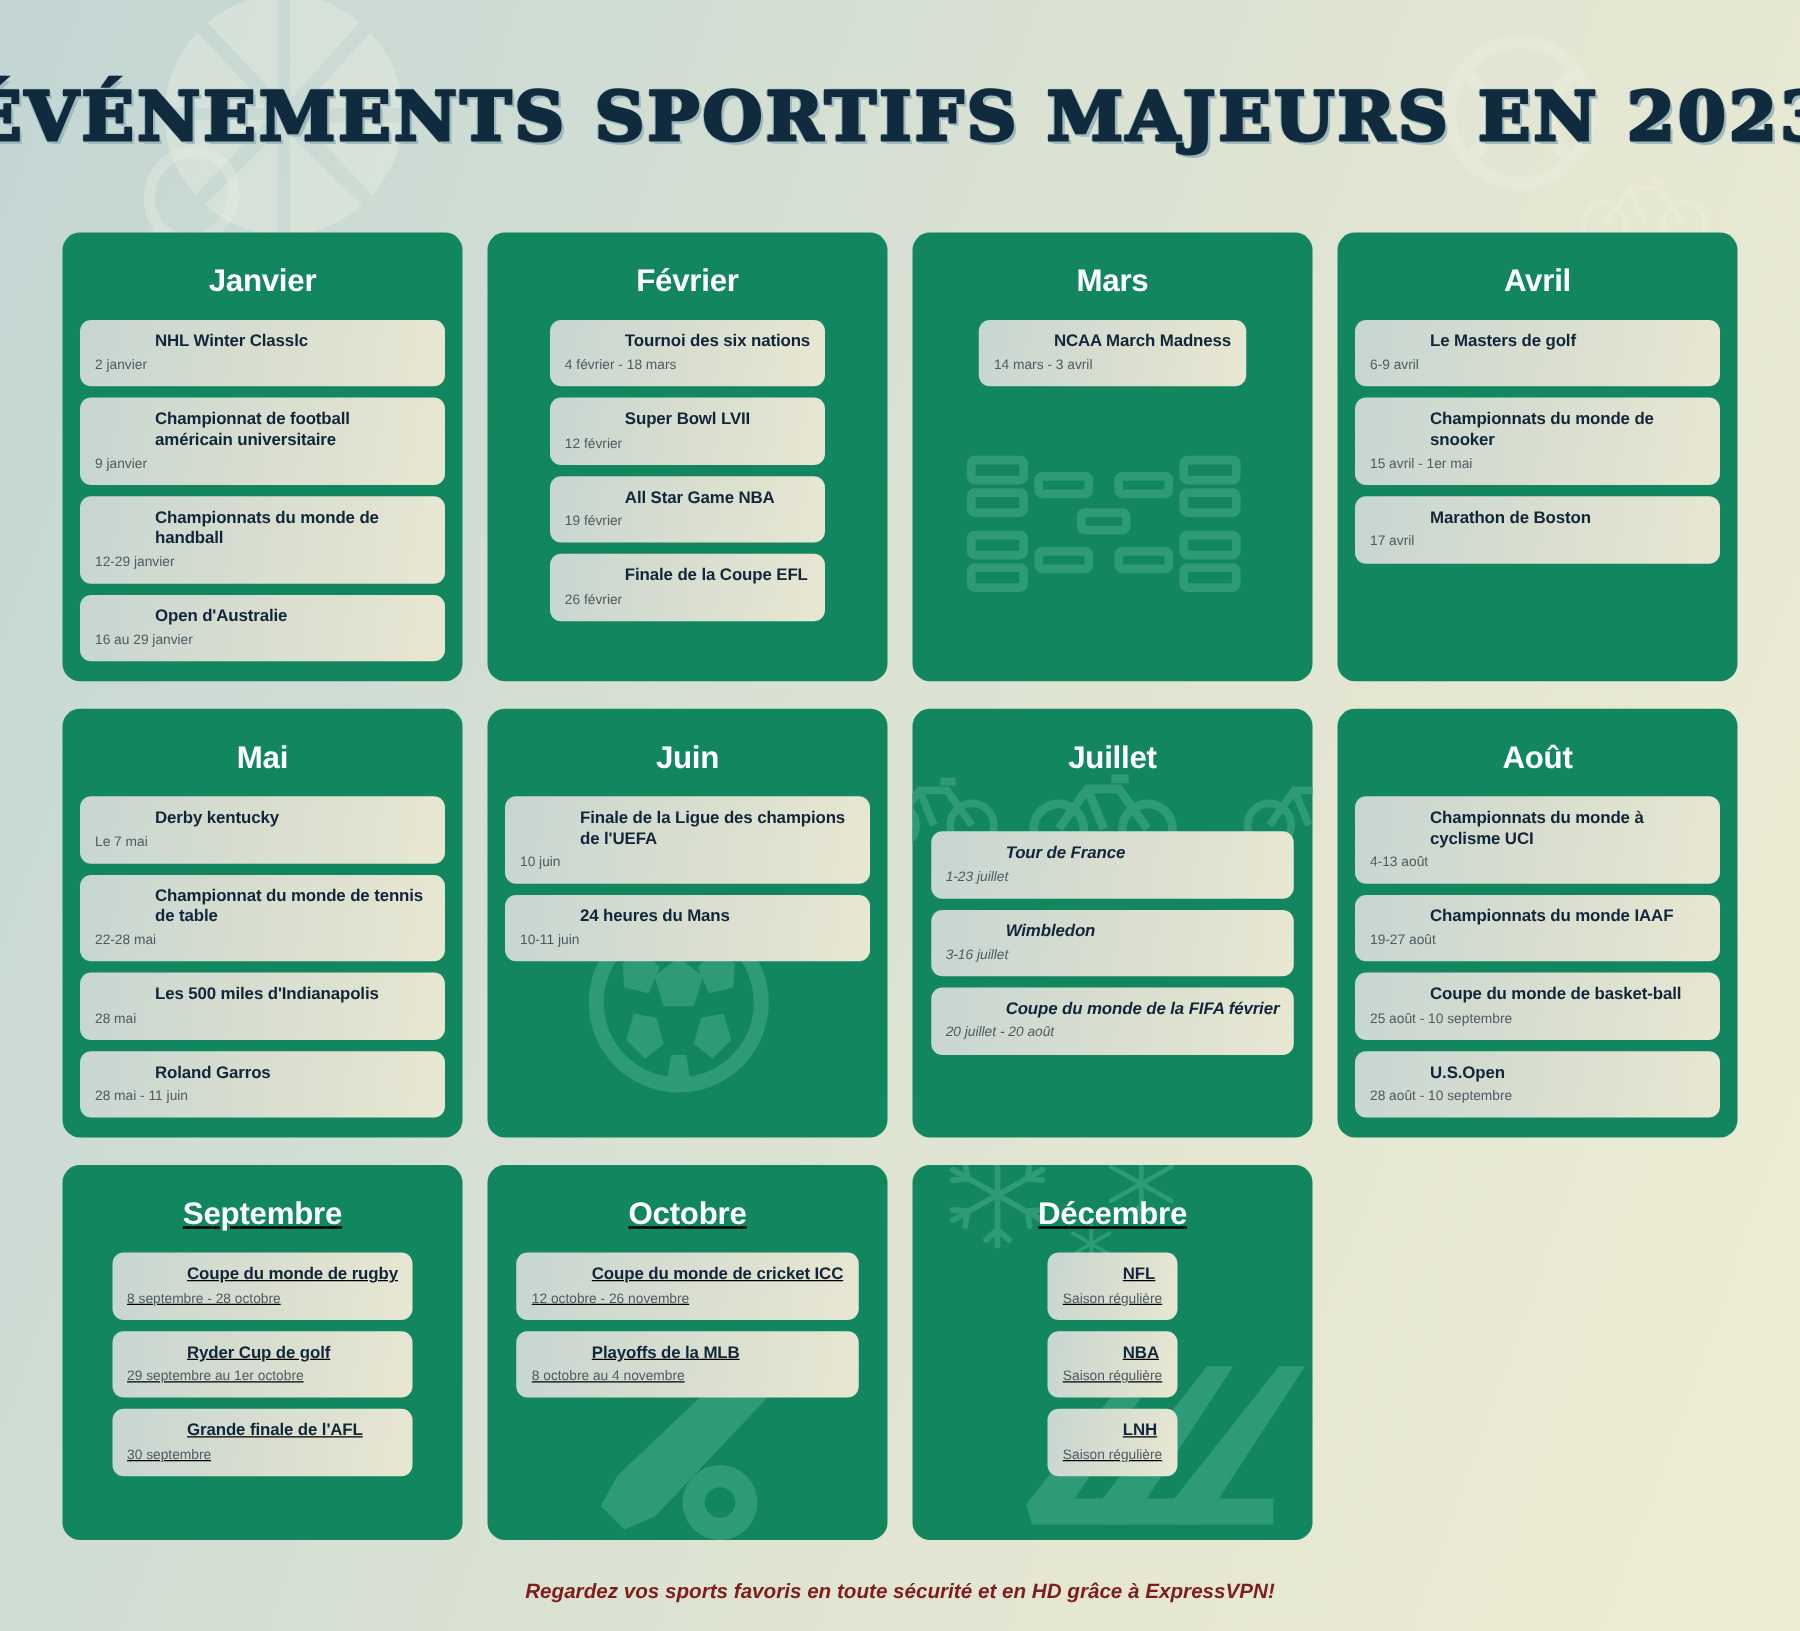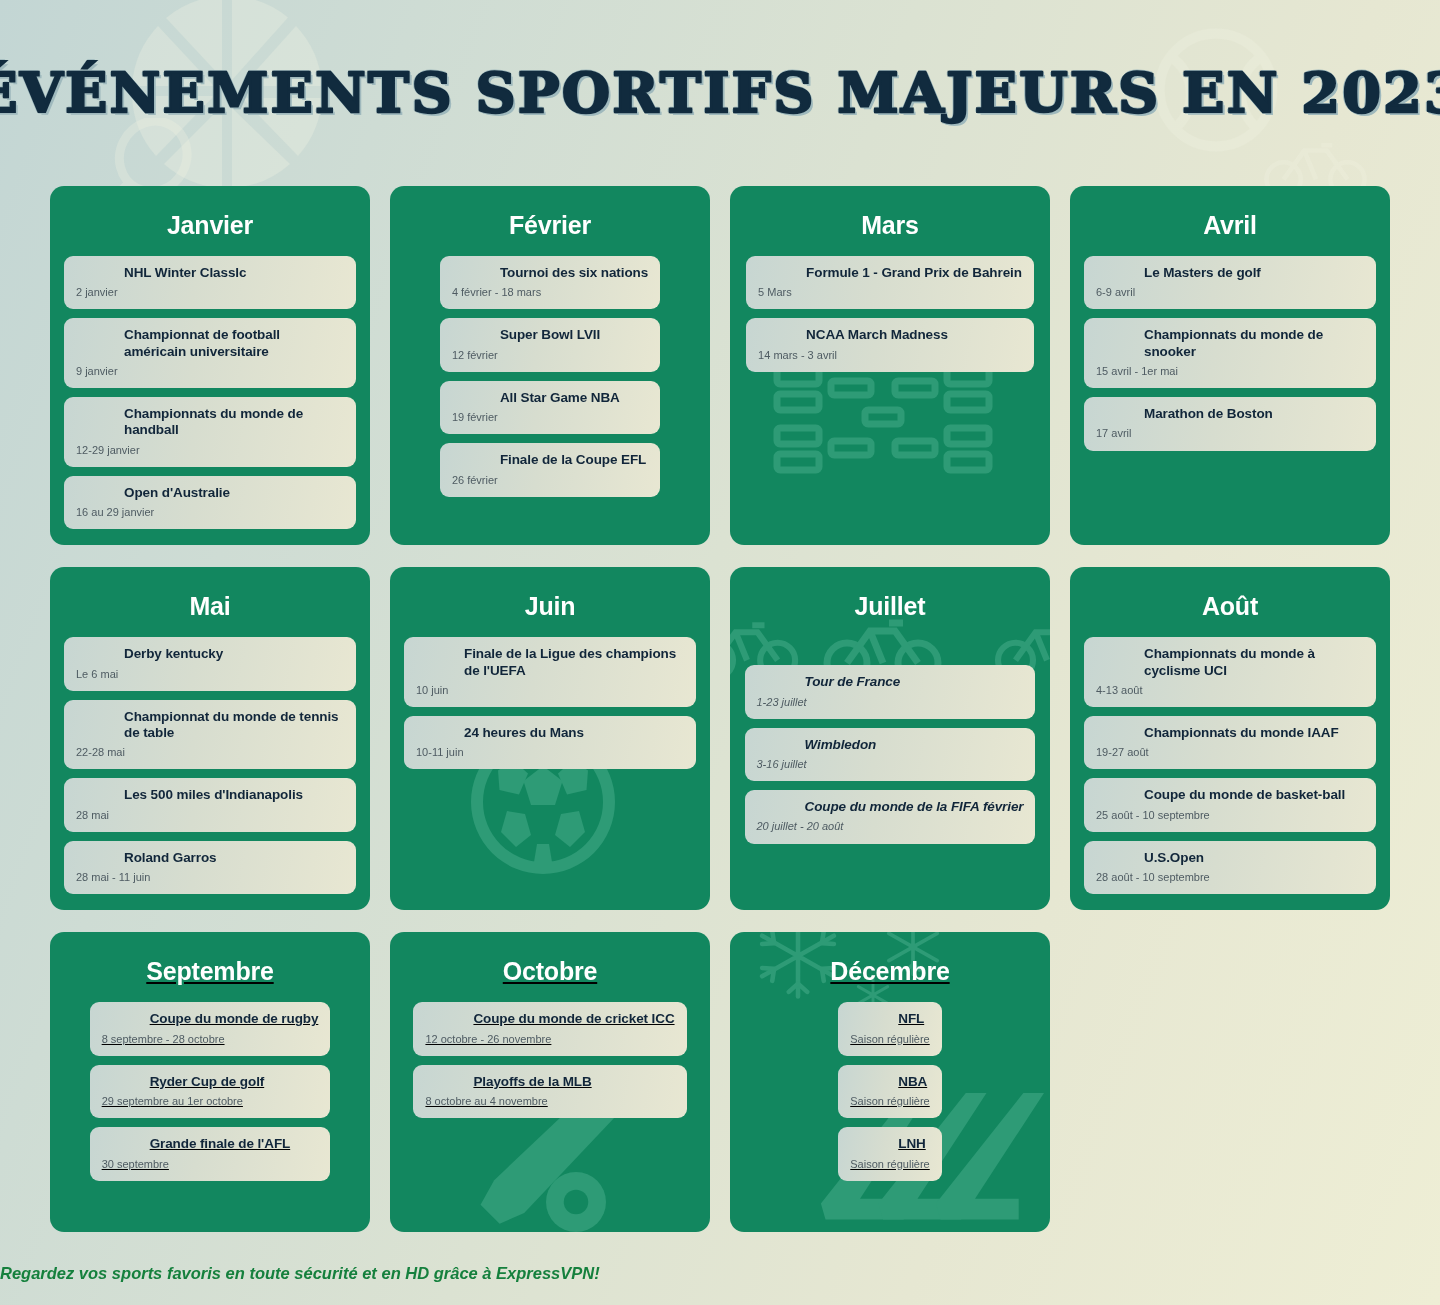--- a/index.html
+++ b/index.html
@@ -122,25 +122,26 @@
     color: #4e5b62;
     font-size: 11px;
     line-height: 1.3;
     margin-top: 4px;
   }
 
   
   .tagline {
     position: relative;
     z-index: 2;
+    text-align: center;
     margin-top: 32px;
     font-size: 16.5px;
     font-weight: bold;
     font-style: italic;
-    color: #15803d;
+    color: #7f1d1d;
   }
 
   .logo-wrap {
     position: relative;
     z-index: 2;
     margin-top: 34px;
     display: flex;
     align-items: center;
     justify-content: center;
     gap: 13px;
@@ -261,24 +262,20 @@
           <rect x="58" y="77" width="40" height="14" rx="3"></rect>
           <rect x="122" y="17" width="40" height="14" rx="3"></rect>
           <rect x="122" y="77" width="40" height="14" rx="3"></rect>
           <rect x="92" y="46" width="36" height="14" rx="3"></rect>
         </g>
       </svg>
     </div>
     <div class="month-name">Mars</div>
     <div class="events">
       <div class="event">
-        <div class="event-name">Formule 1 - Grand Prix de Bahrein</div>
-        <div class="event-date">5 Mars</div>
-      </div>
-      <div class="event">
         <div class="event-name">NCAA March Madness</div>
         <div class="event-date">14 mars - 3 avril</div>
       </div>
     </div>
   </div>
 
   <div class="month-card">
     <div class="month-name">Avril</div>
     <div class="events">
       <div class="event">
@@ -297,21 +294,21 @@
   </div>
 </div>
 
 <div class="grid" style="margin-top:22px;">
 
   <div class="month-card">
     <div class="month-name">Mai</div>
     <div class="events">
       <div class="event">
         <div class="event-name">Derby kentucky</div>
-        <div class="event-date">Le 6 mai</div>
+        <div class="event-date">Le 7 mai</div>
       </div>
       <div class="event">
         <div class="event-name">Championnat du monde de tennis de table</div>
         <div class="event-date">22-28 mai</div>
       </div>
       <div class="event">
         <div class="event-name">Les 500 miles d'Indianapolis</div>
         <div class="event-date">28 mai</div>
       </div>
       <div class="event">

